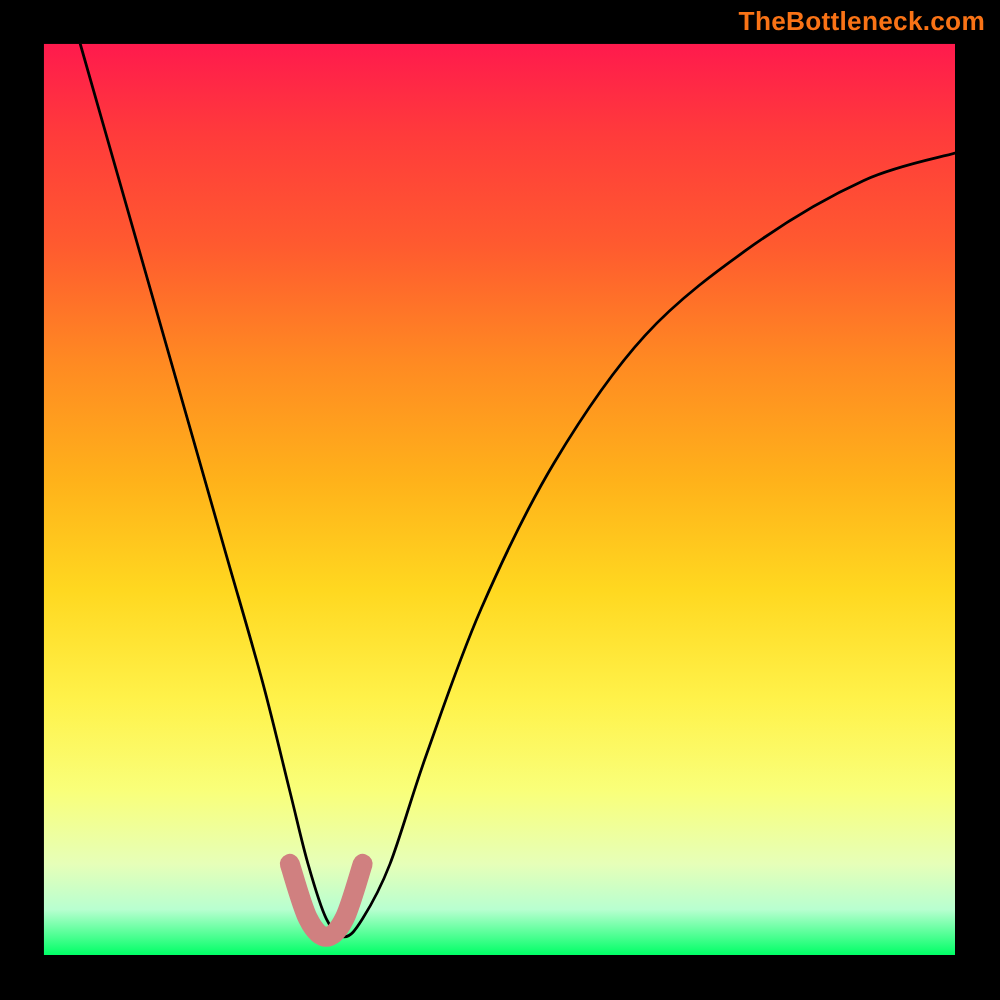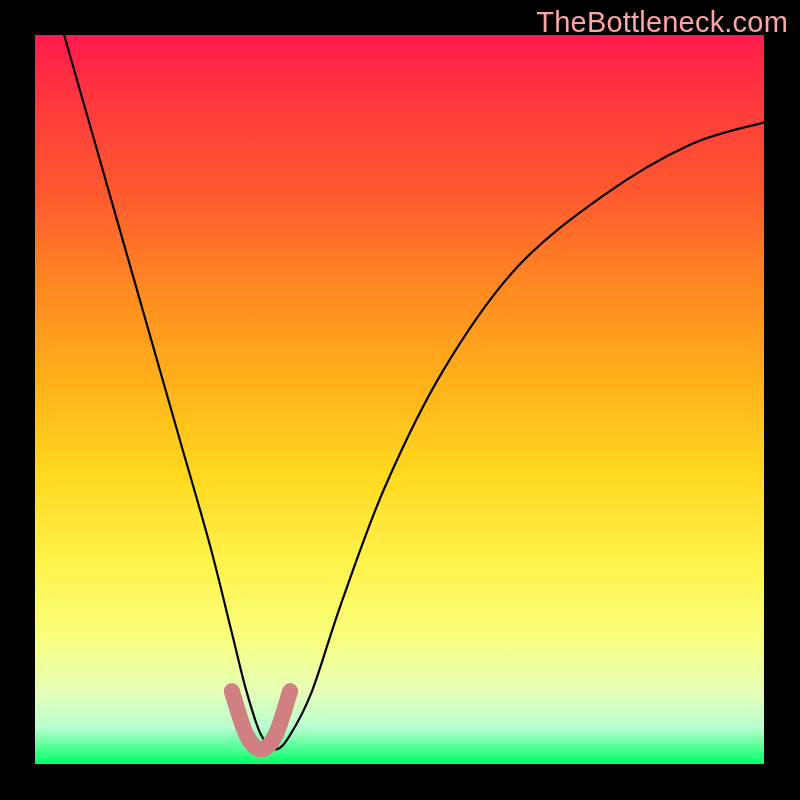--- a/index.html
+++ b/index.html
@@ -34,23 +34,23 @@
       #f9ff7a 82%,
       #e6ffb8 90%,
       #b8ffd0 95%,
       #00ff66 100%
     );
   }
   .watermark {
     position: absolute;
     top: 6px;
     right: 12px;
-    color: #fca5a5;
-    font-size: 29px;
-    font-weight: 400;
+    color: #f97316;
+    font-size: 21px;
+    font-weight: 700;
     letter-spacing: 0.2px;
     user-select: none;
   }
   svg.curve {
     position: absolute;
     inset: 0;
   }
 </style>
 </head>
 <body>

